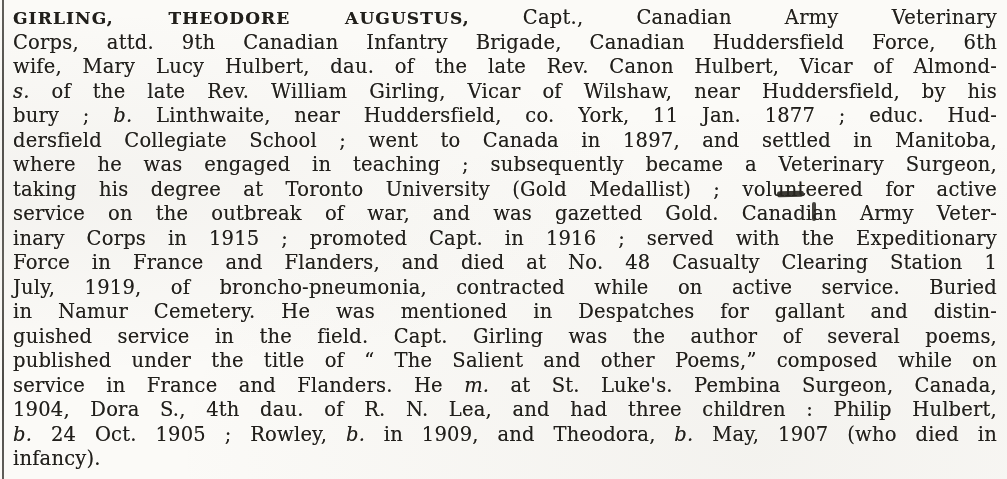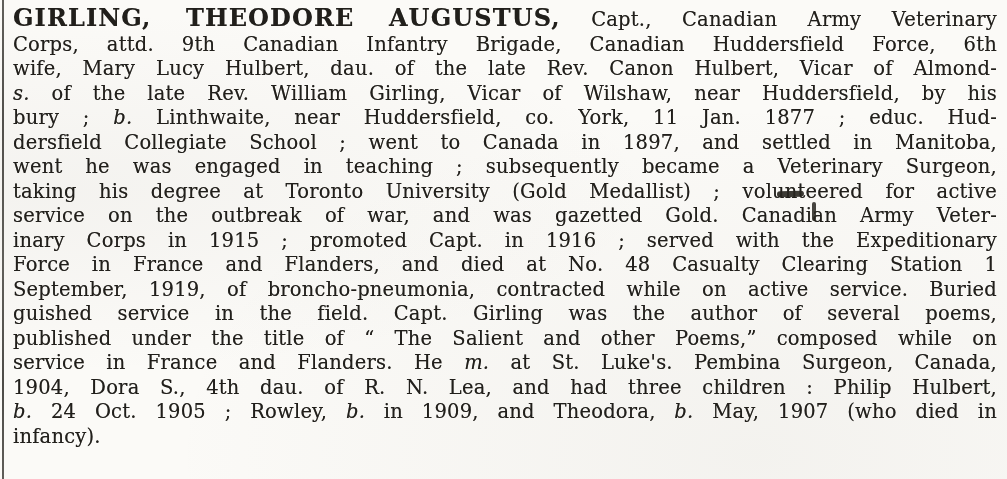--- a/index.html
+++ b/index.html
@@ -26,21 +26,21 @@
     position: absolute;
     left: 13px; right: 10px; top: 6px;
     font-size: 19.5px;
     line-height: 24.5px;
     letter-spacing: .2px;
     word-spacing: 1px;
     text-shadow: 0 0 .5px rgba(33,31,27,.55);
   }
   .line { text-align: justify; text-align-last: justify; }
   .line:last-child { text-align-last: left; }
-  .seg-bold   { font-weight: bold; font-size: 24px; letter-spacing: 1.1px; word-spacing: 2px; }
+  .seg-bold   { font-weight: bold; font-size: 17px; letter-spacing: 1.1px; word-spacing: 2px; }
   .seg-italic { font-style: italic; }
   .blot-h {
     position: absolute;
     left: 777px; top: 191px;
     width: 27px; height: 6px;
     background: #27251f;
     border-radius: 3px;
     transform: rotate(-2deg);
     opacity: .9;
   }
@@ -58,26 +58,27 @@
 
 <div class="page">
   <div class="scan-edge"></div>
   <div class="text-block">
       <div class="line"><span class="seg-bold">GIRLING, THEODORE AUGUSTUS,</span><span class="seg-normal"> Capt., Canadian Army Veterinary</span></div>
       <div class="line"><span class="seg-normal">Corps, attd. 9th Canadian Infantry Brigade, Canadian Huddersfield Force, 6th</span></div>
       <div class="line"><span class="seg-normal">wife, Mary Lucy Hulbert, dau. of the late Rev. Canon Hulbert, Vicar of Almond-</span></div>
       <div class="line"><span class="seg-italic">s.</span><span class="seg-normal"> of the late Rev. William Girling, Vicar of Wilshaw, near Huddersfield, by his</span></div>
       <div class="line"><span class="seg-normal">bury ; </span><span class="seg-italic">b.</span><span class="seg-normal"> Linthwaite, near Huddersfield, co. York, 11 Jan. 1877 ; educ. Hud-</span></div>
       <div class="line"><span class="seg-normal">dersfield Collegiate School ; went to Canada in 1897, and settled in Manitoba,</span></div>
-      <div class="line"><span class="seg-normal">went he was engaged in teaching ; subsequently became a Veterinary Surgeon,</span></div>
+      <div class="line"><span class="seg-normal">where he was engaged in teaching ; subsequently became a Veterinary Surgeon,</span></div>
       <div class="line"><span class="seg-normal">taking his degree at Toronto University (Gold Medallist) ; volunteered for active</span></div>
       <div class="line"><span class="seg-normal">service on the outbreak of war, and was gazetted Gold. Canadian Army Veter-</span></div>
       <div class="line"><span class="seg-normal">inary Corps in 1915 ; promoted Capt. in 1916 ; served with the Expeditionary</span></div>
       <div class="line"><span class="seg-normal">Force in France and Flanders, and died at No. 48 Casualty Clearing Station 1</span></div>
-      <div class="line"><span class="seg-normal">September, 1919, of broncho-pneumonia, contracted while on active service. Buried</span></div>
+      <div class="line"><span class="seg-normal">July, 1919, of broncho-pneumonia, contracted while on active service. Buried</span></div>
+      <div class="line"><span class="seg-normal">in Namur Cemetery. He was mentioned in Despatches for gallant and distin-</span></div>
       <div class="line"><span class="seg-normal">guished service in the field. Capt. Girling was the author of several poems,</span></div>
       <div class="line"><span class="seg-normal">published under the title of “ The Salient and other Poems,” composed while on</span></div>
       <div class="line"><span class="seg-normal">service in France and Flanders. He </span><span class="seg-italic">m.</span><span class="seg-normal"> at St. Luke's. Pembina Surgeon, Canada,</span></div>
       <div class="line"><span class="seg-normal">1904, Dora S., 4th dau. of R. N. Lea, and had three children : Philip Hulbert,</span></div>
       <div class="line"><span class="seg-italic">b.</span><span class="seg-normal"> 24 Oct. 1905 ; Rowley, </span><span class="seg-italic">b.</span><span class="seg-normal"> in 1909, and Theodora, </span><span class="seg-italic">b.</span><span class="seg-normal"> May, 1907 (who died in</span></div>
       <div class="line"><span class="seg-normal">infancy).</span></div>
     </div>
   <div class="blot-h"></div>
   <div class="blot-v"></div>
 </div>

